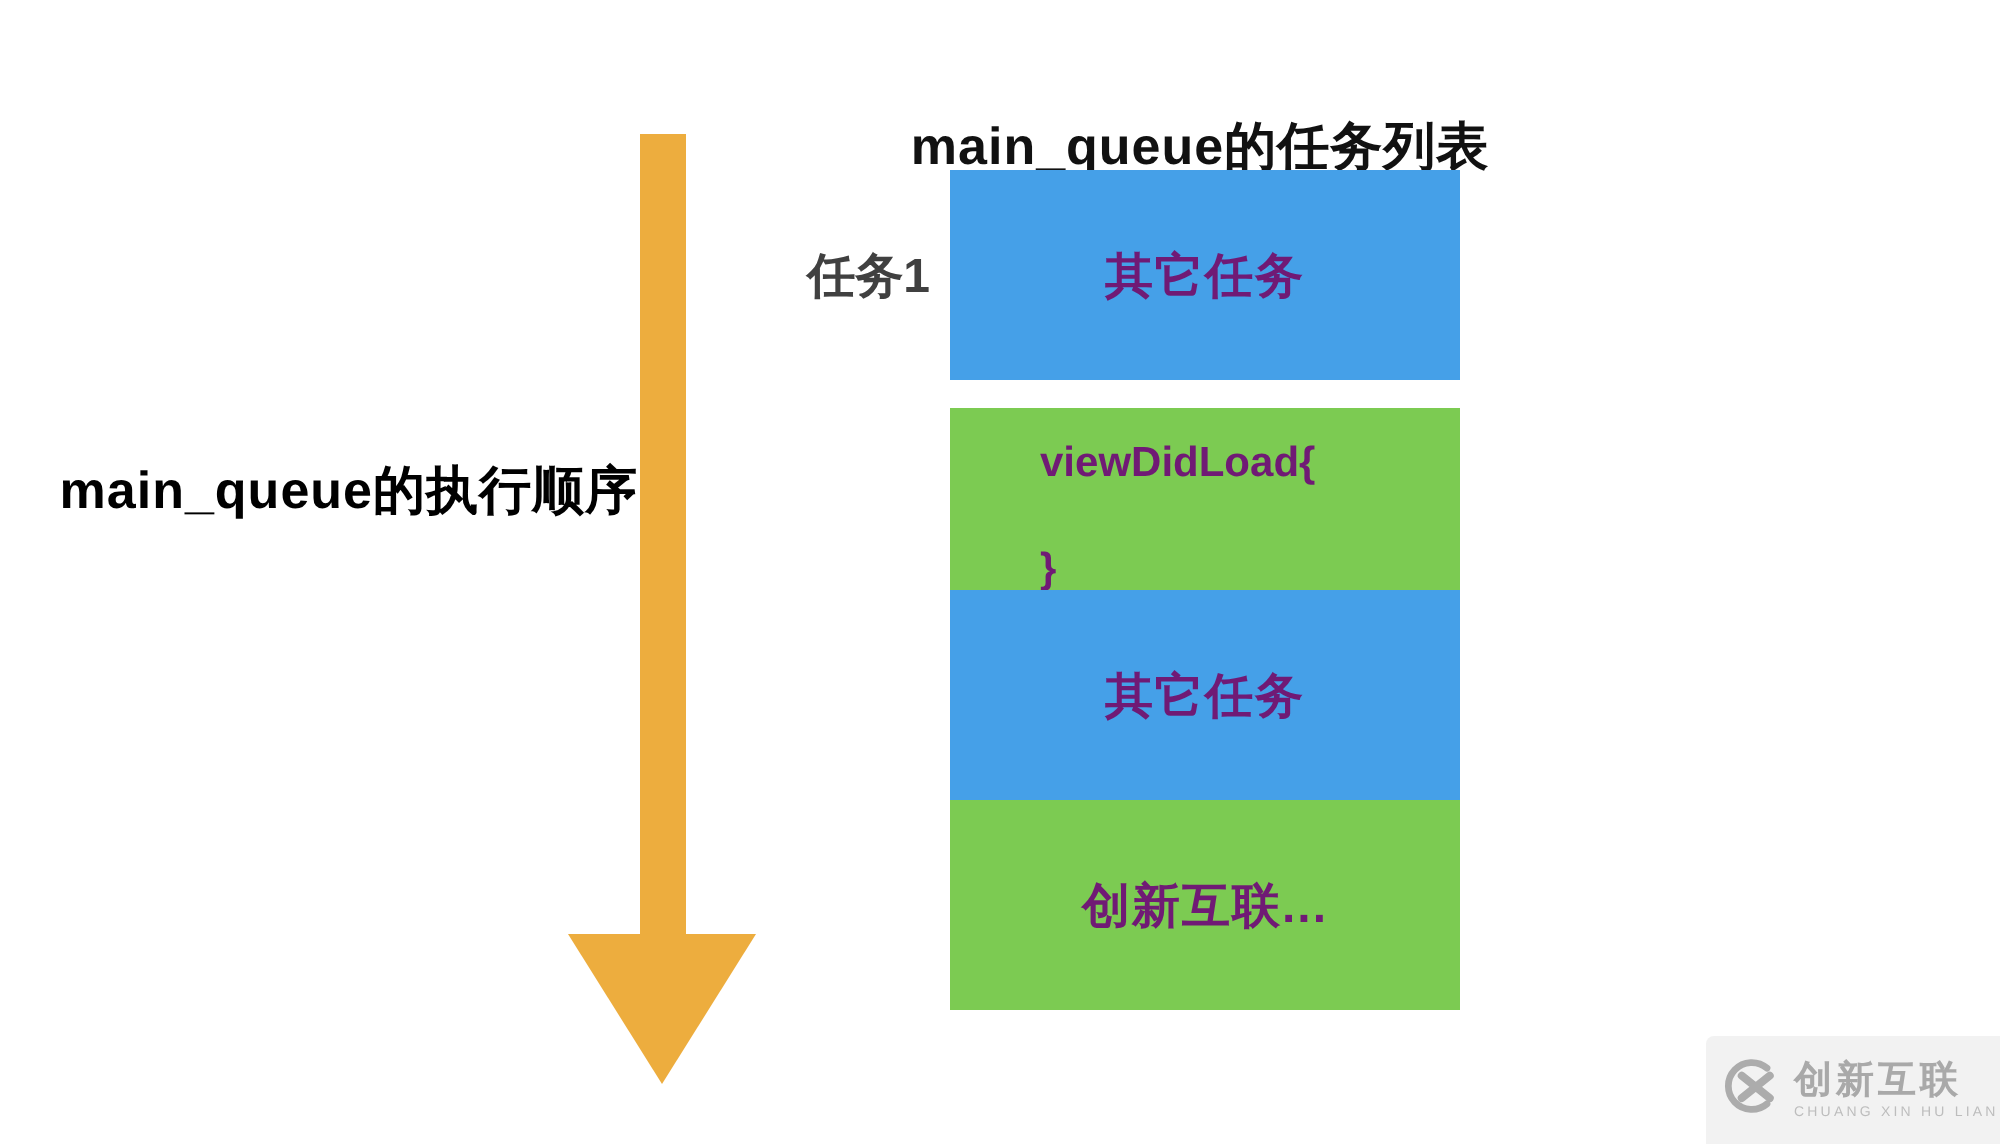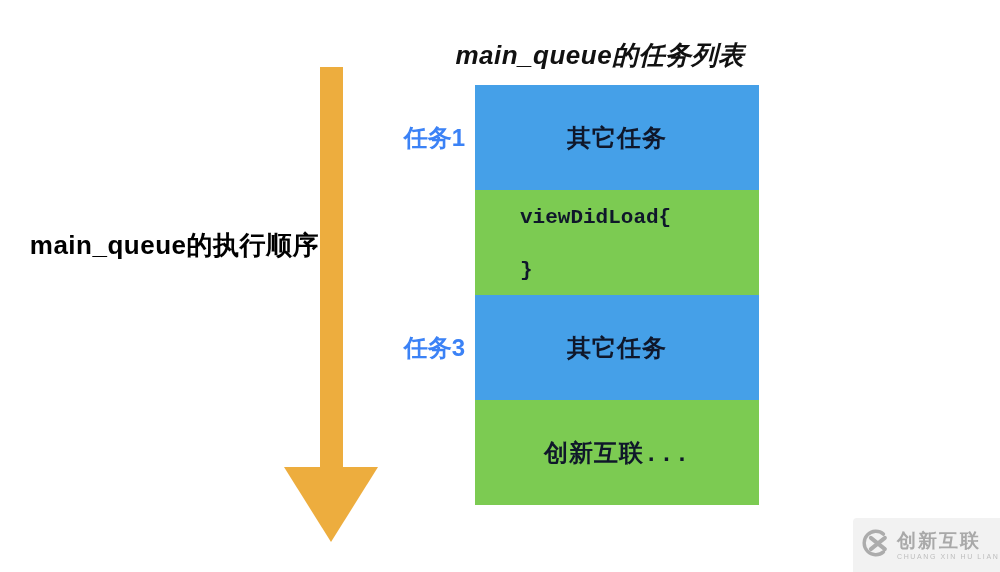--- a/index.html
+++ b/index.html
@@ -9,29 +9,28 @@
   .canvas {
     position: relative;
     width: 1000px;
     height: 572px;
     background: #ffffff;
     overflow: hidden;
   }
 
   .diagram-title {
     position: absolute;
-    top: 38px;
+    top: 56px;
     left: 440px;
     width: 320px;
     text-align: center;
     font-size: 26px;
     font-weight: bold;
     color: #111111;
     letter-spacing: 0.5px;
-    font-style: italic;
   }
 
   .left-label {
     position: absolute;
     top: 228px;
     left: 24px;
     width: 295px;
     font-size: 26px;
     font-weight: bold;
     color: #000000;
@@ -64,32 +63,31 @@
   .task-label {
     position: absolute;
     left: 378px;
     width: 87px;
     height: 105px;
     display: flex;
     align-items: center;
     justify-content: flex-end;
     font-size: 24px;
     font-weight: bold;
-    color: #3b82f6;
+    color: #404040;
     white-space: nowrap;
   }
 
   
   .block {
     position: absolute;
     left: 475px;
-    width: 284px;
+    width: 255px;
     height: 105px;
-    color: #0f172a;
-    font-family: Liberation Mono, monospace;
+    color: #701a75;
   }
   .block.blue  { background: #45A0E8; }
   .block.green { background: #7CCB52; }
   .block.centered {
     display: flex;
     align-items: center;
     justify-content: center;
     font-size: 24px;
     font-weight: bold;
     letter-spacing: 1px;
@@ -134,27 +132,26 @@
 <div class="canvas">
 
   <div class="diagram-title">main_queue的任务列表</div>
 
   <div class="left-label">main_queue的执行顺序</div>
 
   <div class="arrow-shaft"></div>
   <div class="arrow-head"></div>
 
   <div class="task-label" style="top:85px">任务1</div>
-  <div class="task-label" style="top:295px">任务3</div>
 
   <div class="block blue centered" style="top:85px">
     <span>其它任务</span>
   </div>
 
-  <div class="block green code" style="top:190px">
+  <div class="block green code" style="top:204px">
     <span class="code-line-1">viewDidLoad{</span>
     <span class="code-line-2">}</span>
   </div>
 
   <div class="block blue centered" style="top:295px">
     <span>其它任务</span>
   </div>
 
   <div class="block green centered" style="top:400px">
     <span>创新互联...</span>

